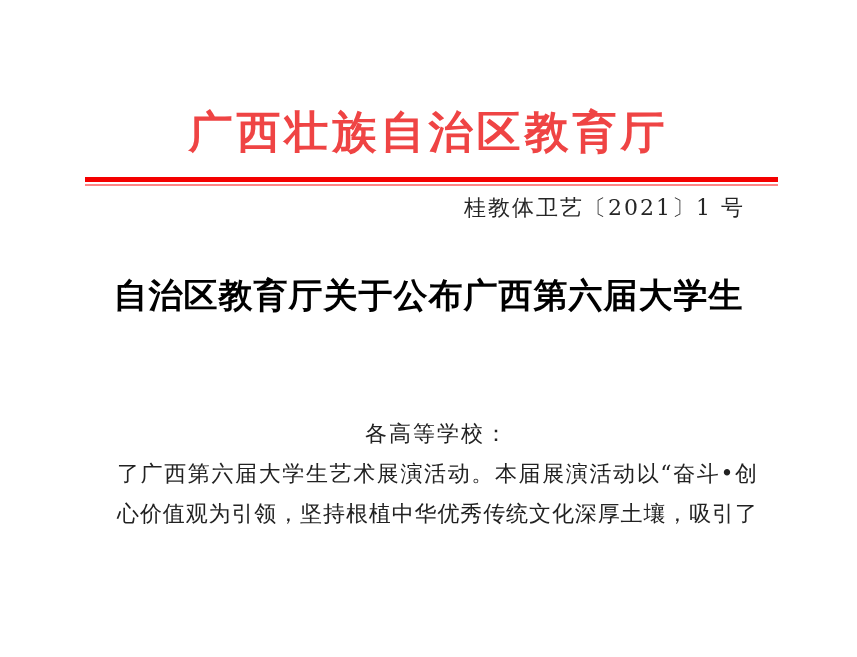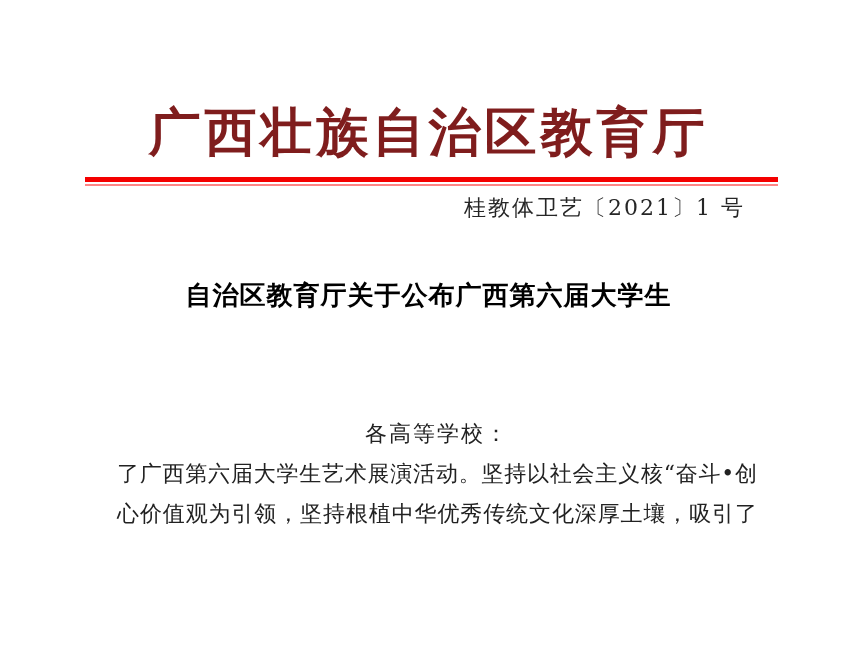--- a/index.html
+++ b/index.html
@@ -11,24 +11,24 @@
     overflow: hidden;
     font-family: "DejaVu Serif", "Liberation Serif", serif;
     color: #1c1c1c;
   }
   .agency-name {
     position: absolute;
     top: 100px;
     left: 0;
     right: 0;
     text-align: center;
-    font-size: 52px;
+    font-size: 44px;
     line-height: 64px;
     font-weight: bold;
-    color: #7f1d1d;
+    color: #ef4444;
     letter-spacing: 4px;
     white-space: nowrap;
   }
   .red-rule {
     position: absolute;
     top: 177px;
     left: 85px;
     width: 693px;
   }
   .red-rule .thick { height: 5px; background: #f40000; }
@@ -43,21 +43,21 @@
     letter-spacing: 2px;
     color: #262626;
     white-space: nowrap;
   }
   .doc-title {
     position: absolute;
     top: 272px;
     left: 0;
     right: 0;
     text-align: center;
-    font-size: 26px;
+    font-size: 34px;
     line-height: 47px;
     font-weight: bold;
     color: #000000;
     letter-spacing: 1px;
   }
   .content {
     position: absolute;
     top: 414px;
     left: 117px;
     width: 640px;
@@ -89,15 +89,15 @@
 </div>
 
 <div class="doc-number">桂教体卫艺〔2021〕1 号</div>
 
 <div class="doc-title">
   <div>自治区教育厅关于公布广西第六届大学生</div>
 </div>
 
 <div class="content">
   <div class="salutation">各高等学校：</div>
-  <div class="para-line">了广西第六届大学生艺术展演活动。坚持以社会主义核“奋斗•创</div>
+  <div class="para-line">了广西第六届大学生艺术展演活动。本届展演活动以“奋斗•创</div>
   <div class="para-line">心价值观为引领，坚持根植中华优秀传统文化深厚土壤，吸引了</div>
 </div>
 
 </body></html>

